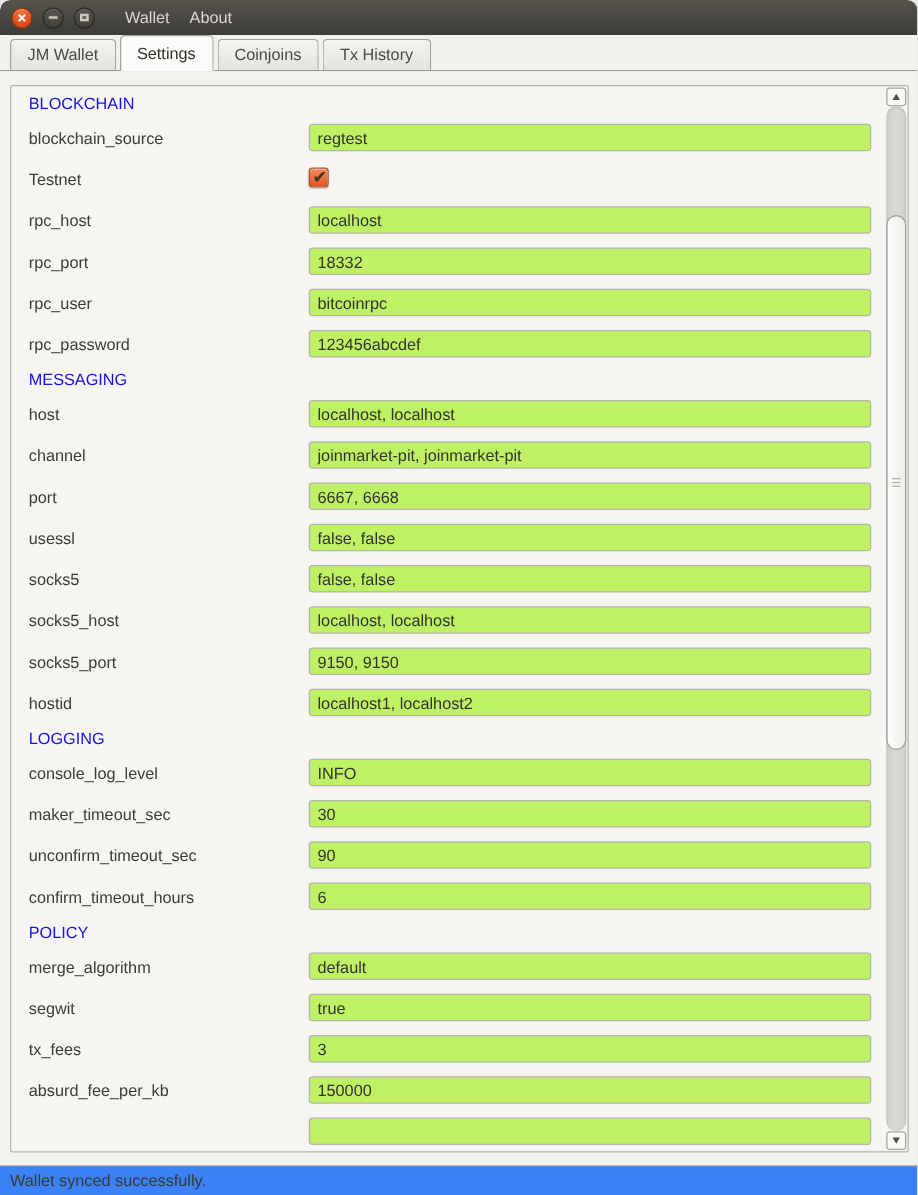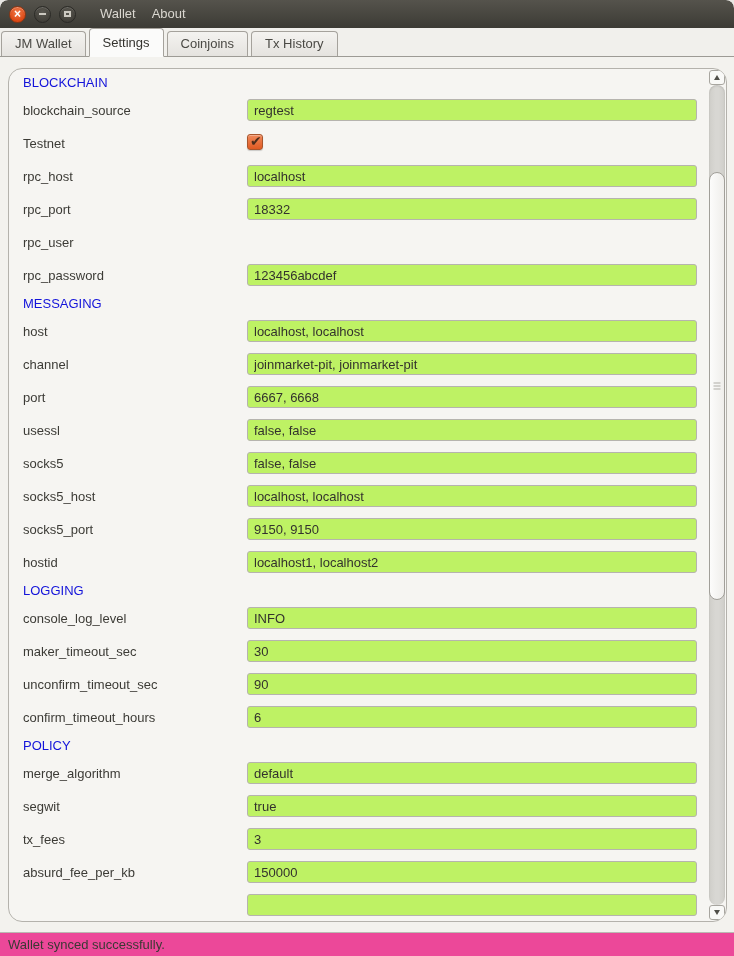--- a/index.html
+++ b/index.html
@@ -35,38 +35,38 @@
     box-shadow:inset 0 1px 0 rgba(255,255,255,.18);
   }
   .glyph-min{width:7px;height:2px;background:#ccc9c1;}
   .glyph-max{width:7px;height:6px;border:2px solid #ccc9c1;}
   .menubar{display:flex;gap:16px;margin-left:24px;}
   .menu-item{color:#dad7d0;line-height:28px;}
   
   .tabbar{
     position:absolute;left:0;top:28px;width:734px;height:29px;
     background:#f1f0ec;border-bottom:1px solid #9d9b95;
-    display:flex;align-items:flex-end;padding-left:1px;
+    display:flex;align-items:flex-end;padding-left:8px;
   }
   .tab{
     height:25px;line-height:23px;padding:0 13px;margin-right:3px;
     background:linear-gradient(#f4f3f0,#e5e3df);
     border:1px solid #a5a29c;border-bottom:none;
     border-radius:4px 4px 0 0;color:#4a4944;
     position:relative;white-space:nowrap;
   }
   .tab.active{
     height:29px;line-height:27px;background:#fbfbfa;color:#34332e;
     margin-bottom:-1px;z-index:2;border-bottom:1px solid #fbfbfa;
   }
   
   .page{position:absolute;left:0;top:57px;width:734px;height:875px;background:#f3f2ee;}
   .frame{
     position:absolute;left:8px;top:11px;width:719px;height:854px;
-    background:#f6f5f2;border:1px solid #b4b2ac;border-radius:14px;
+    background:#f6f5f2;border:1px solid #b4b2ac;border-radius:2px;
     overflow:hidden;
   }
   .rows{position:absolute;left:0;top:0;right:18px;padding-top:2px;}
   .section-title{height:23px;line-height:23px;padding-left:14px;color:#1313da;}
   .row{position:relative;height:33px;}
   .rlabel{position:absolute;left:14px;top:0;line-height:33px;color:#3c3b36;}
   .field{
     position:absolute;left:238px;top:5px;width:450px;height:22px;
     background:#bef264;border:1px solid #b6b4ae;border-radius:3px;
     padding:0 6px;font-family:"Liberation Sans","DejaVu Sans",sans-serif;
@@ -104,21 +104,21 @@
     border:1px solid #a19f99;border-radius:8px;
   }
   .grip{
     position:absolute;left:50%;top:50%;transform:translate(-50%,-50%);
     width:7px;height:1px;background:#b0aea8;
     box-shadow:0 -3px 0 #b0aea8,0 3px 0 #b0aea8;
   }
   
   .statusbar{
     position:absolute;left:0;bottom:0;width:734px;height:24px;
-    background:#ec4899;border-top:1px solid #bbb9b3;
+    background:#3b82f6;border-top:1px solid #bbb9b3;
     line-height:23px;padding-left:8px;color:#3a3934;
   }
 </style>
 </head>
 <body>
 
 <div class="window">
 
   <div class="titlebar">
     <div class="winbtns">
@@ -160,20 +160,21 @@
           <div class="row">
             <span class="rlabel">rpc_host</span>
             <input class="field" value="localhost" style="">
           </div>
           <div class="row">
             <span class="rlabel">rpc_port</span>
             <input class="field" value="18332" style="">
           </div>
           <div class="row">
             <span class="rlabel">rpc_user</span>
+            <input class="field" value="bitcoinrpc" style="">
           </div>
           <div class="row">
             <span class="rlabel">rpc_password</span>
             <input class="field" value="123456abcdef" style="">
           </div>
           <div class="section-title">MESSAGING</div>
           <div class="row">
             <span class="rlabel">host</span>
             <input class="field" value="localhost, localhost" style="">
           </div>

